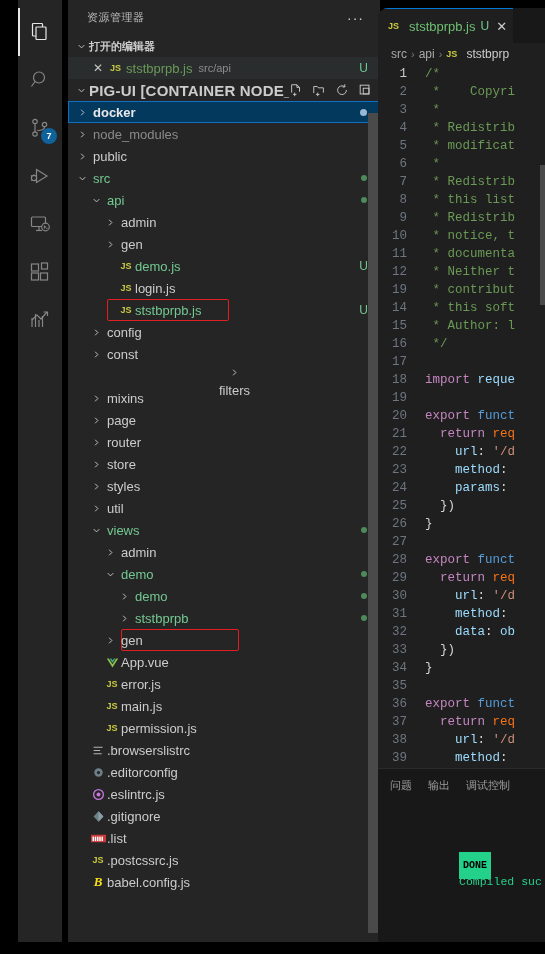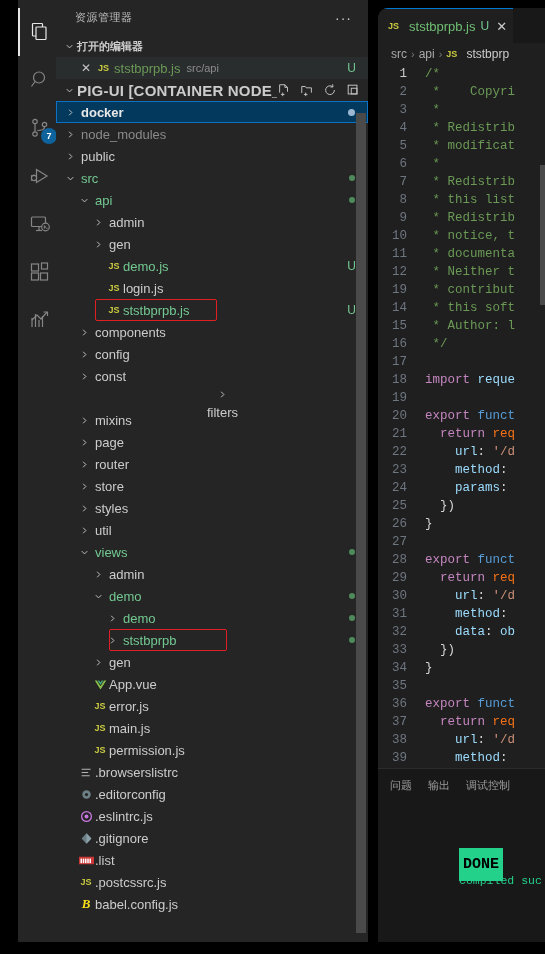--- a/index.html
+++ b/index.html
@@ -46,21 +46,21 @@
     background: #0e639c;
     color: #fff;
     font-size: 9px; font-weight: bold;
     display: flex; align-items: center; justify-content: center;
     padding: 0 3px;
   }
 
   
   .sidebar {
     position: absolute;
-    left: 56px; top: 0;
+    left: 68px; top: 0;
     width: 312px; height: 942px;
     background: #252526;
     overflow: hidden;
   }
   .sidebar-title {
     height: 35px;
     display: flex; align-items: center;
     padding: 0 10px 0 19px;
     color: #bbbbbb;
     font-size: 11px;
@@ -272,21 +272,21 @@
     font-size: 11.5px;
     line-height: 16px;
     color: #cccccc;
     white-space: pre;
     overflow: hidden;
   }
   .done-badge {
     background: #23d18b; color: #000;
     font-weight: bold; padding: 8px 4px;
     font-family: "Liberation Mono", monospace;
-    font-size: 15px;
+    font-size: 10px;
   }
   .ok-text { color: #23d18b; }
 
   .ed-scroll {
     position: absolute;
     right: 0; top: 100px;
     width: 5px; height: 140px;
     background: #4a4a4a;
   }
   .bottom-black {
@@ -521,29 +521,20 @@
         </div>
         <div class="row" style="padding-left: 35px;">
           <span class="chev"></span>
           <span class="icon-slot">
             <span class="badge-js" style="margin:0">JS</span>
           </span>
           <span class="lbl green">ststbprpb.js</span>
           <span class="u-flag">U</span>
         </div>
         <div class="redbox" style="left: 39px; top: 198px; height: 22px; width: 122px;"></div>
-        <div class="row" style="padding-left: 21px;">
-          <span class="chev">
-            <svg width="11" height="11" viewBox="0 0 16 16" fill="none" stroke="#c5c5c5" stroke-width="1.4">
-              <path d="M6 4 L10 8 L6 12"></path>
-            </svg>
-          </span>
-          <span style="width:4px;flex:0 0 4px"></span>
-          <span class="lbl ">components</span>
-        </div>
         <div class="row" style="padding-left: 21px;">
           <span class="chev">
             <svg width="11" height="11" viewBox="0 0 16 16" fill="none" stroke="#c5c5c5" stroke-width="1.4">
               <path d="M6 4 L10 8 L6 12"></path>
             </svg>
           </span>
           <span style="width:4px;flex:0 0 4px"></span>
           <span class="lbl ">config</span>
         </div>
         <div class="row" style="padding-left: 21px;">

